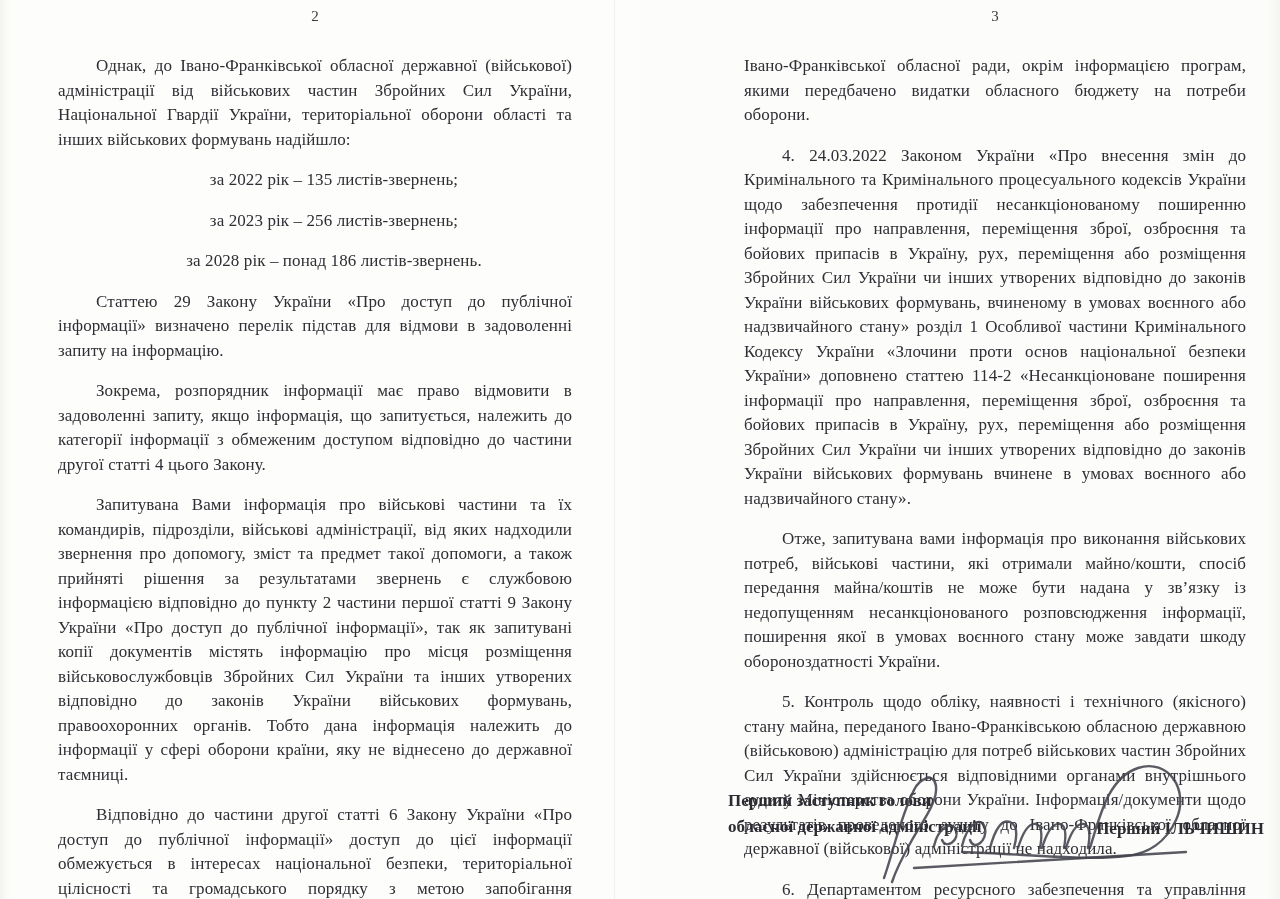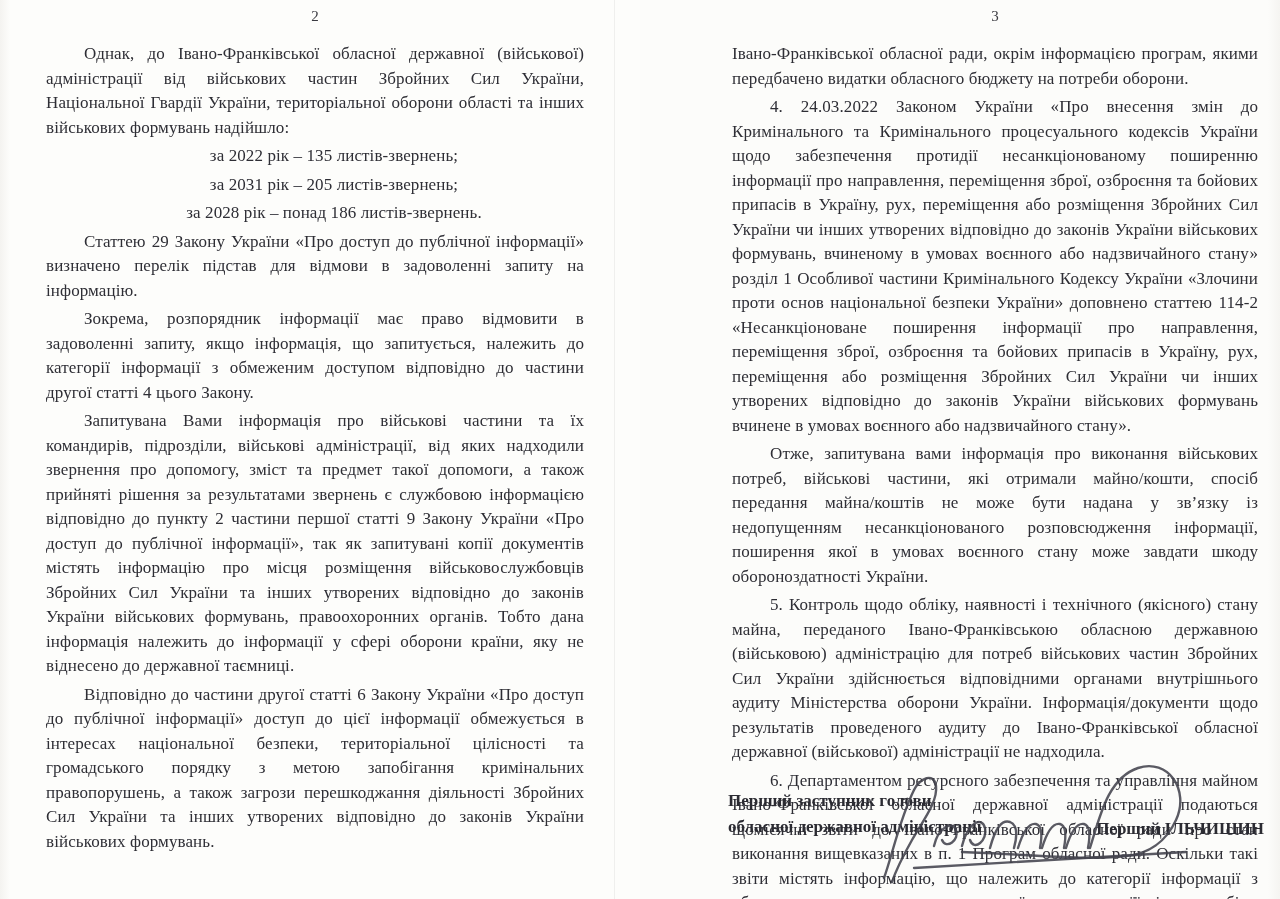--- a/index.html
+++ b/index.html
@@ -25,21 +25,21 @@
     position:absolute;top:8px;font-size:15px;color:#3a3a40;text-align:center;
   }
   .page-left .page-number{left:42px;width:546px;}
   .page-right .page-number{left:88px;width:534px;}
   .text-col{
     position:absolute;top:38px;font-size:17px;line-height:24.5px;color:#2e2e35;
     letter-spacing:0.1px;
   }
   .page-left .text-col{left:42px;width:546px;}
   .page-right .text-col{left:88px;width:534px;}
-  .para{margin:4px;text-indent:38px;text-align:justify;}
+  .para{margin:16px;text-indent:38px;text-align:justify;}
   .para.list{text-align:center;}
   .para.cont{text-indent:0;}
   .sig-row{
     position:absolute;left:88px;right:16px;top:788px;
     display:flex;justify-content:space-between;align-items:flex-end;
   }
   .sig-titles{font-weight:bold;font-size:17px;line-height:26px;color:#2b2b32;}
   .sig-name{
     font-weight:bold;font-size:17px;color:#2b2b32;white-space:nowrap;
     padding-bottom:1px;
@@ -55,21 +55,21 @@
 </head>
 <body>
 
 <div class="spread">
 
   <div class="page page-left">
     <div class="page-number">2</div>
     <div class="text-col">
         <p class="para body">Однак, до Івано-Франківської обласної державної (військової) адміністрації від військових частин Збройних Сил України, Національної Гвардії України, територіальної оборони області та інших військових формувань надійшло:</p>
         <p class="para list">за 2022 рік – 135 листів-звернень;</p>
-        <p class="para list">за 2031 рік – 205 листів-звернень;</p>
+        <p class="para list">за 2023 рік – 256 листів-звернень;</p>
         <p class="para list">за 2028 рік – понад 186 листів-звернень.</p>
         <p class="para body">Статтею 29 Закону України «Про доступ до публічної інформації» визначено перелік підстав для відмови в задоволенні запиту на інформацію.</p>
         <p class="para body">Зокрема, розпорядник інформації має право відмовити в задоволенні запиту, якщо інформація, що запитується, належить до категорії інформації з обмеженим доступом відповідно до частини другої статті 4 цього Закону.</p>
         <p class="para body">Запитувана Вами інформація про військові частини та їх командирів, підрозділи, військові адміністрації, від яких надходили звернення про допомогу, зміст та предмет такої допомоги, а також прийняті рішення за результатами звернень є службовою інформацією відповідно до пункту 2 частини першої статті 9 Закону України «Про доступ до публічної інформації», так як запитувані копії документів містять інформацію про місця розміщення військовослужбовців Збройних Сил України та інших утворених відповідно до законів України військових формувань, правоохоронних органів. Тобто дана інформація належить до інформації у сфері оборони країни, яку не віднесено до державної таємниці.</p>
         <p class="para body">Відповідно до частини другої статті 6 Закону України «Про доступ до публічної інформації» доступ до цієї інформації обмежується в інтересах національної безпеки, територіальної цілісності та громадського порядку з метою запобігання кримінальних правопорушень, а також загрози перешкоджання діяльності Збройних Сил України та інших утворених відповідно до законів України військових формувань.</p>
       </div>
   </div>
 
   <div class="page page-right">
     <div class="page-number">3</div>

